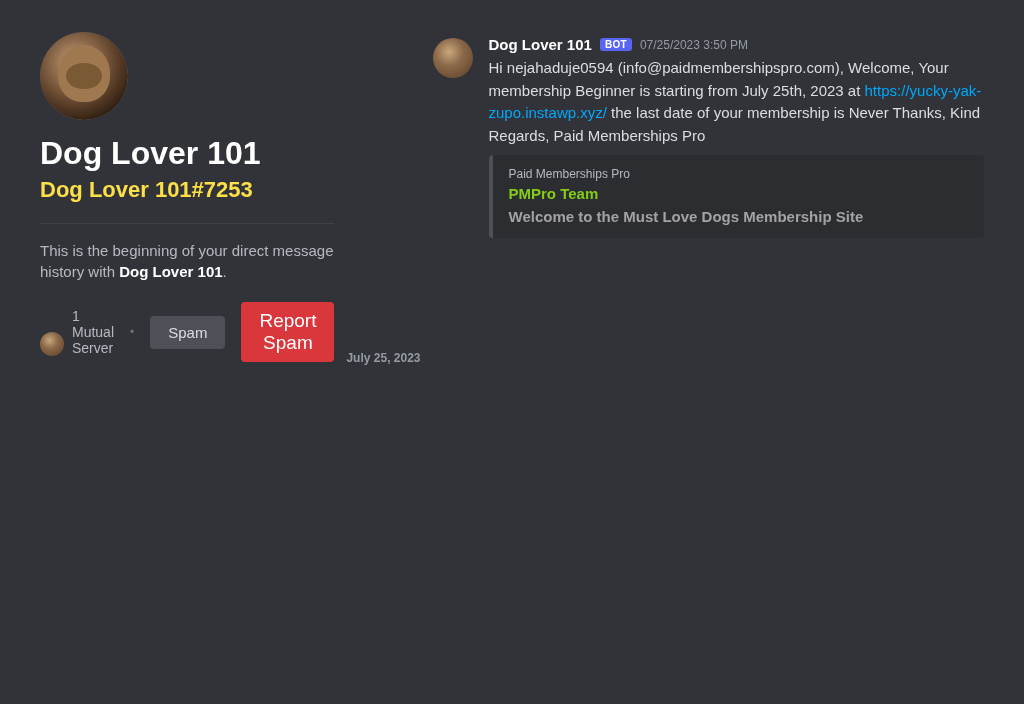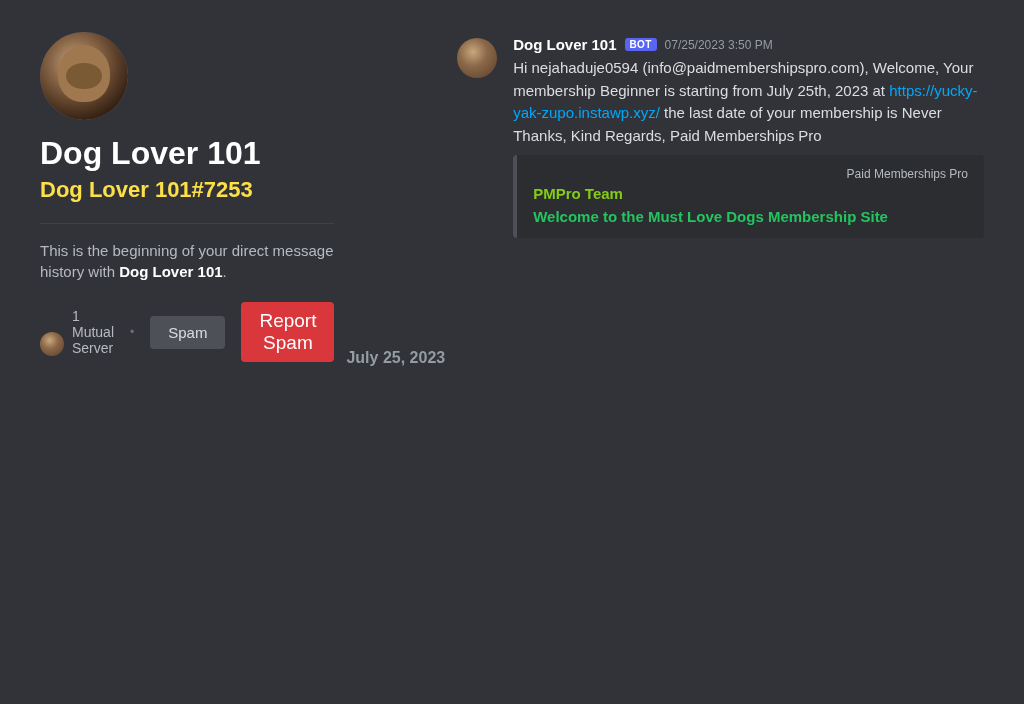--- a/index.html
+++ b/index.html
@@ -158,21 +158,21 @@
       gap: 12px;
     }
 
     .date-divider-line {
       flex: 1;
       height: 1px;
       background: #3f4147;
     }
 
     .date-divider-text {
-      font-size: 16px;
+      font-size: 12px;
       font-weight: 600;
       color: #949ba4;
       white-space: nowrap;
       text-align: right;
     }
 
     .message-container {
       display: flex;
       gap: 16px;
       padding: 4px 0;
@@ -238,34 +238,33 @@
       border-radius: 4px;
       padding: 12px 16px;
       max-width: 520px;
       margin-top: 4px;
     }
 
     .embed-provider {
       font-size: 12px;
       color: #b5bac1;
       margin-bottom: 4px;
-      text-align: right;
     }
 
     .embed-title {
       font-size: 15px;
       font-weight: 600;
       color: #84cc16;
       margin-bottom: 6px;
     }
 
     .embed-link {
       font-size: 15px;
       font-weight: 600;
-      color: #22c55e;
+      color: #a3a3a3;
       text-decoration: none;
     }
   </style>
 </head>
 <body>
 
 <div class="main-container">
 
   <div class="profile-section">
     <div class="avatar-container">

